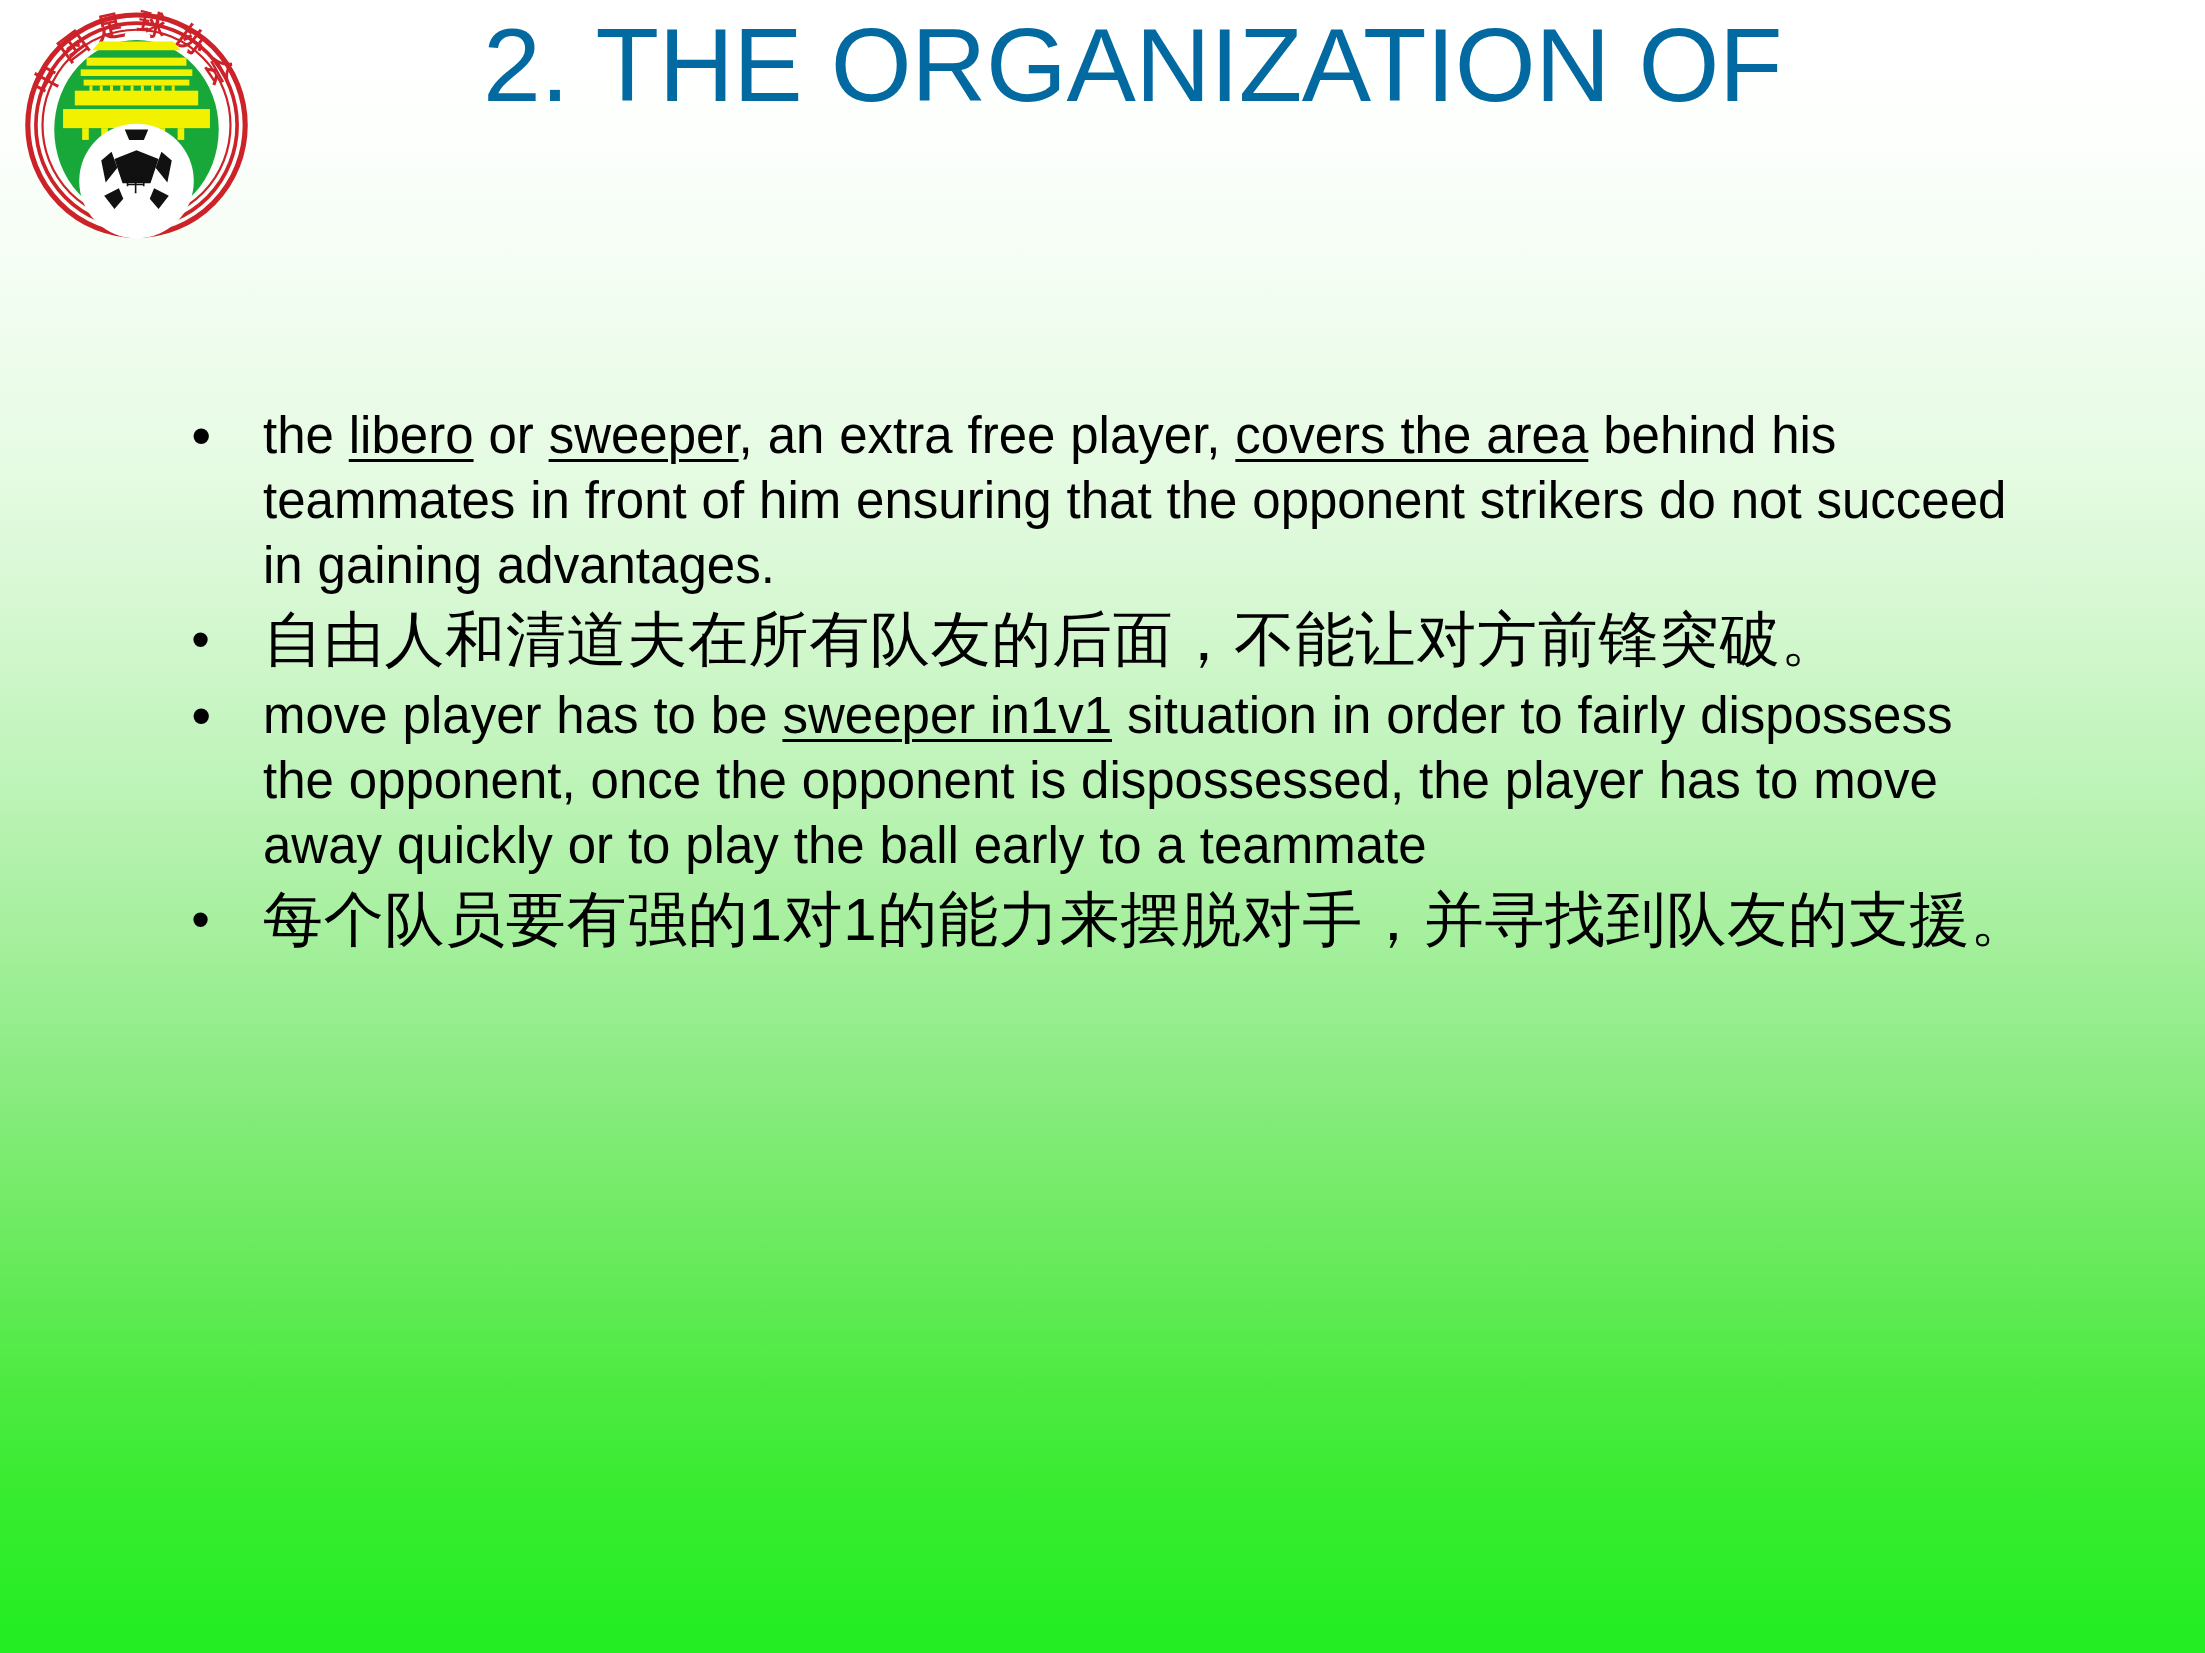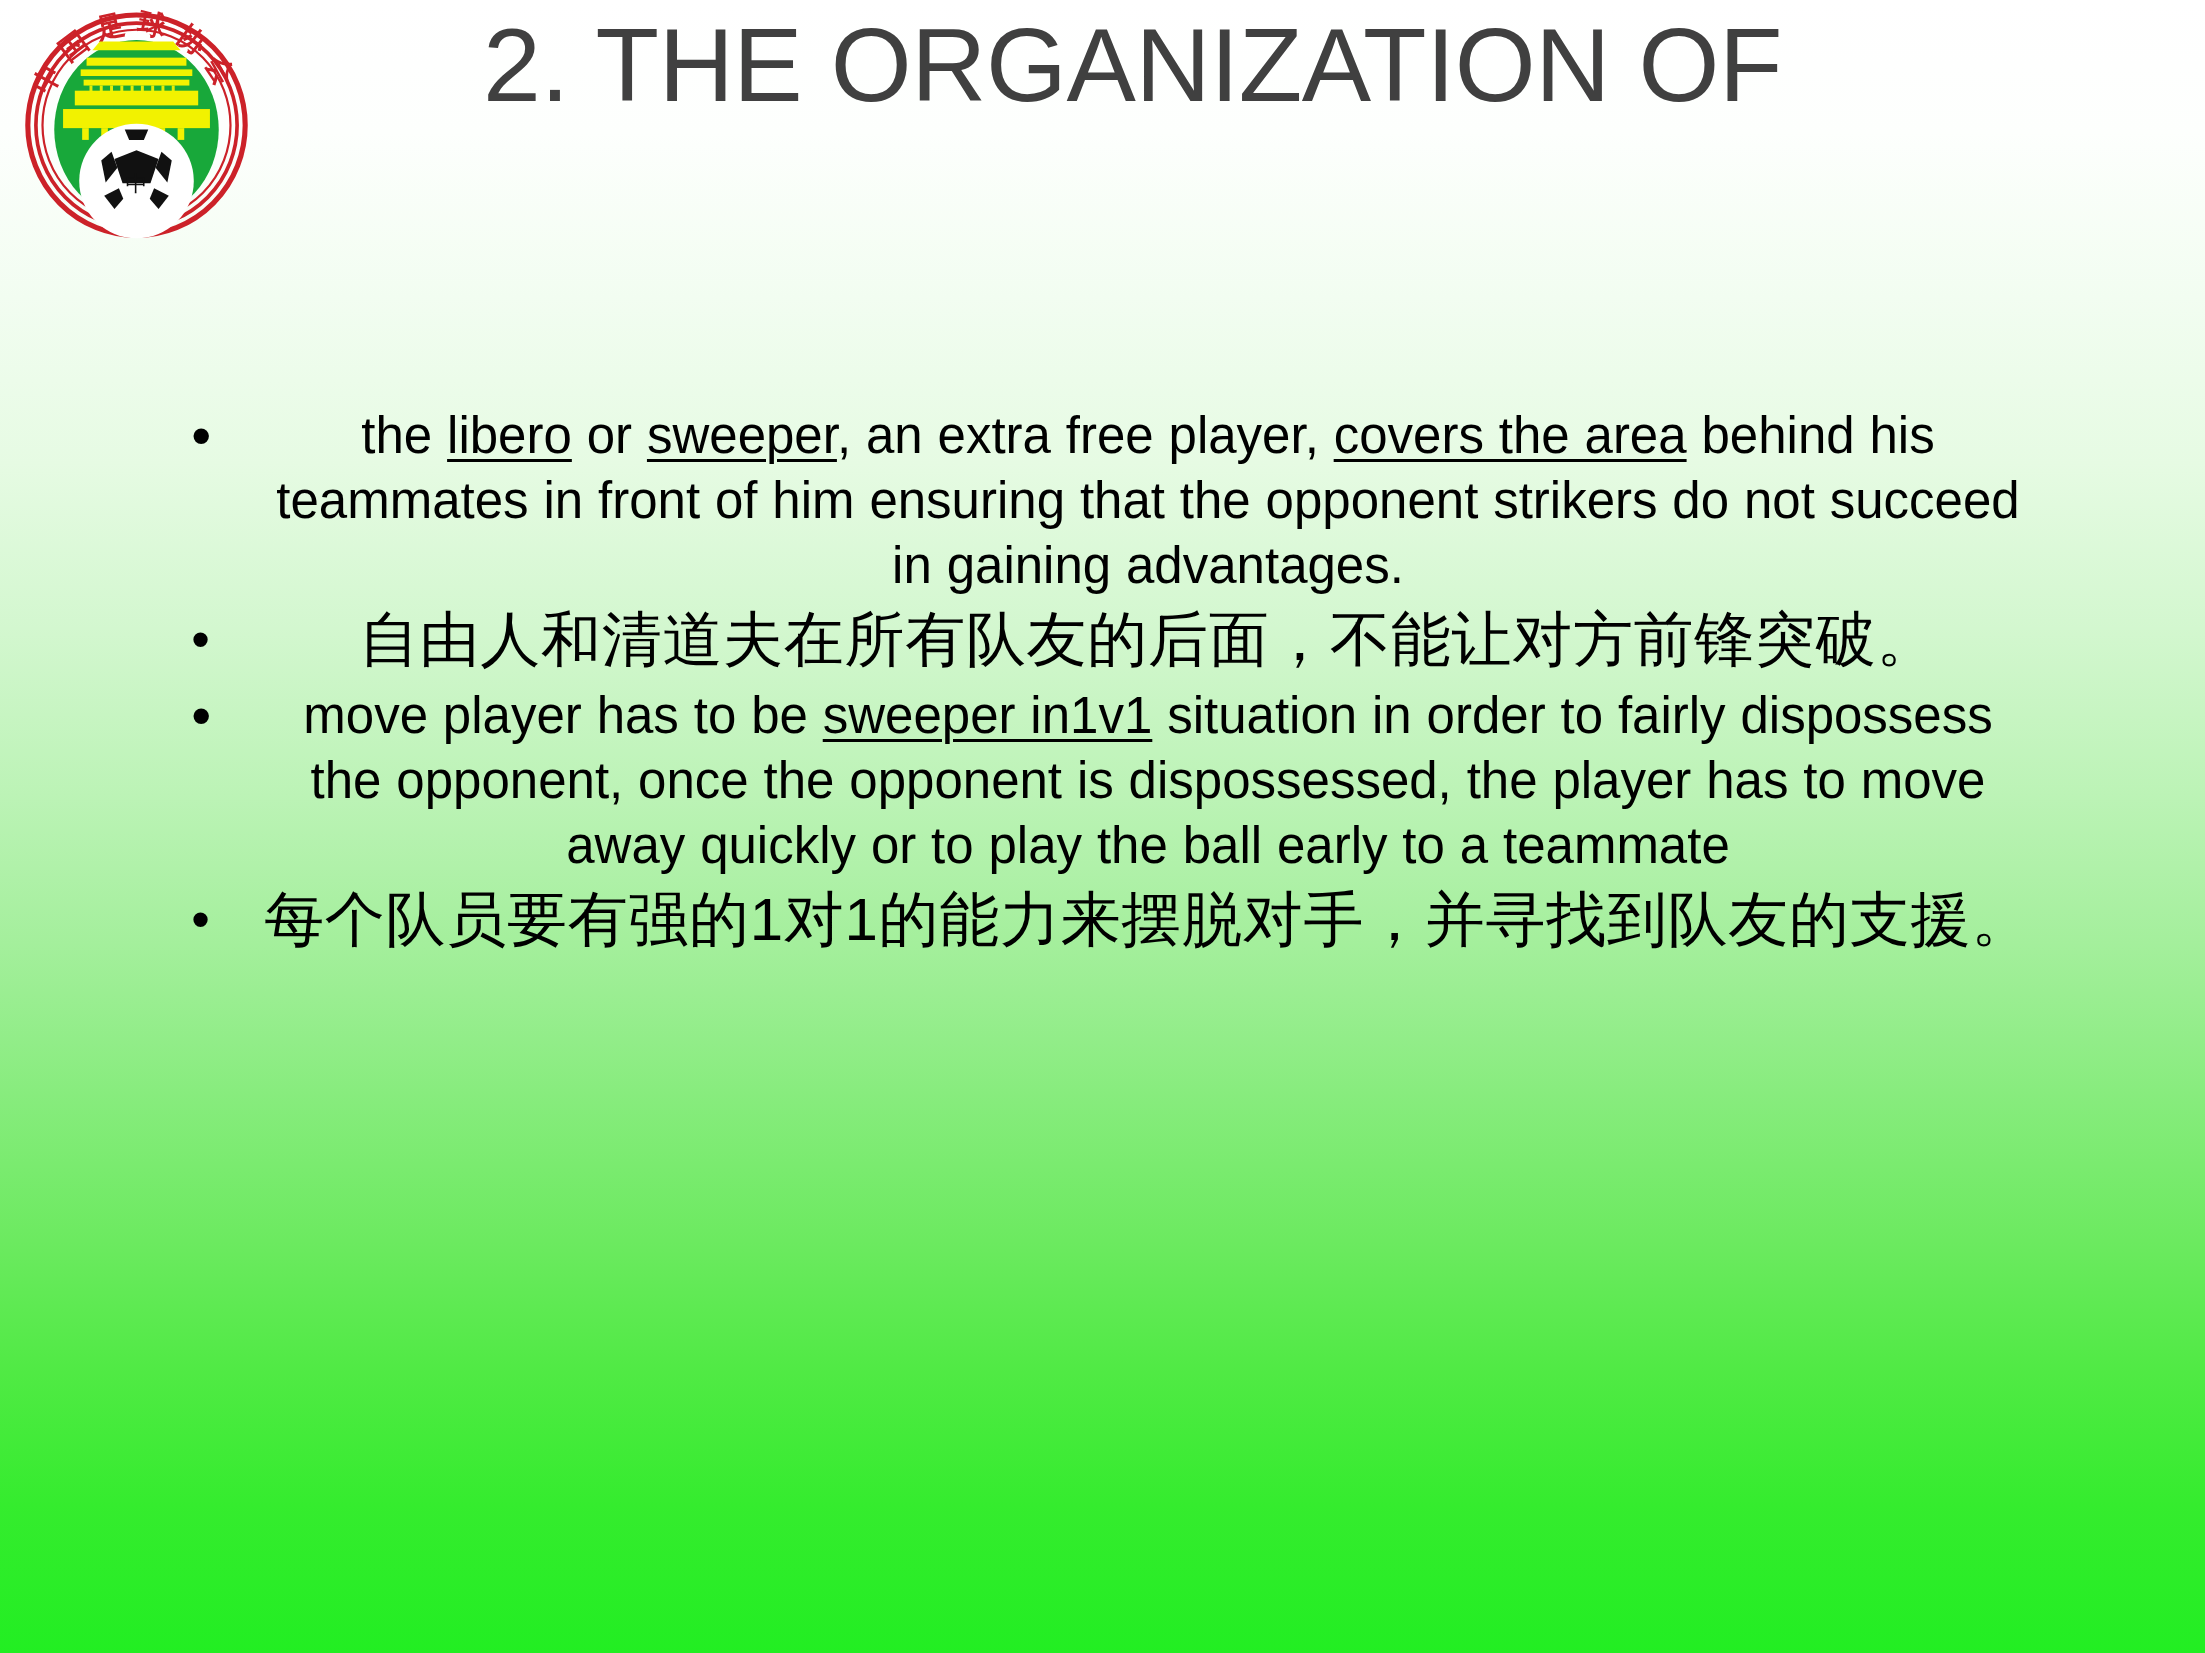--- a/index.html
+++ b/index.html
@@ -45,21 +45,21 @@
   
   .title {
     position: absolute;
     left: 221px;
     top: 13.2px;
     width: 1823px;
     text-align: center;
     font-size: 104px;
     line-height: 1.0;
     font-weight: 400;
-    color: #404040;
+    color: #0369a1;
     letter-spacing: -0.4px;
   }
   .title .tline { display: block; }
 
   
   .body {
     position: absolute;
     left: 181px;
     top: 403px;
     width: 1852px;
@@ -77,21 +77,21 @@
     color: #000000;
     text-align: left;
     padding-left: 10.3px;
     box-sizing: border-box;
   }
   .bullet-text {
     flex: 1 1 auto;
     font-size: 51px;
     line-height: 65px;
     color: #000000;
-    text-align: center;
+    text-align: left;
     word-spacing: 0.7px;
   }
   .bullet-text.cjk {
     font-family: Liberation Sans, sans-serif;
     font-size: 60px;
     line-height: 76px;
     letter-spacing: 0.7px;
   }
   .bullet-row.cjk-row .bullet-mark {
     font-size: 53px;

